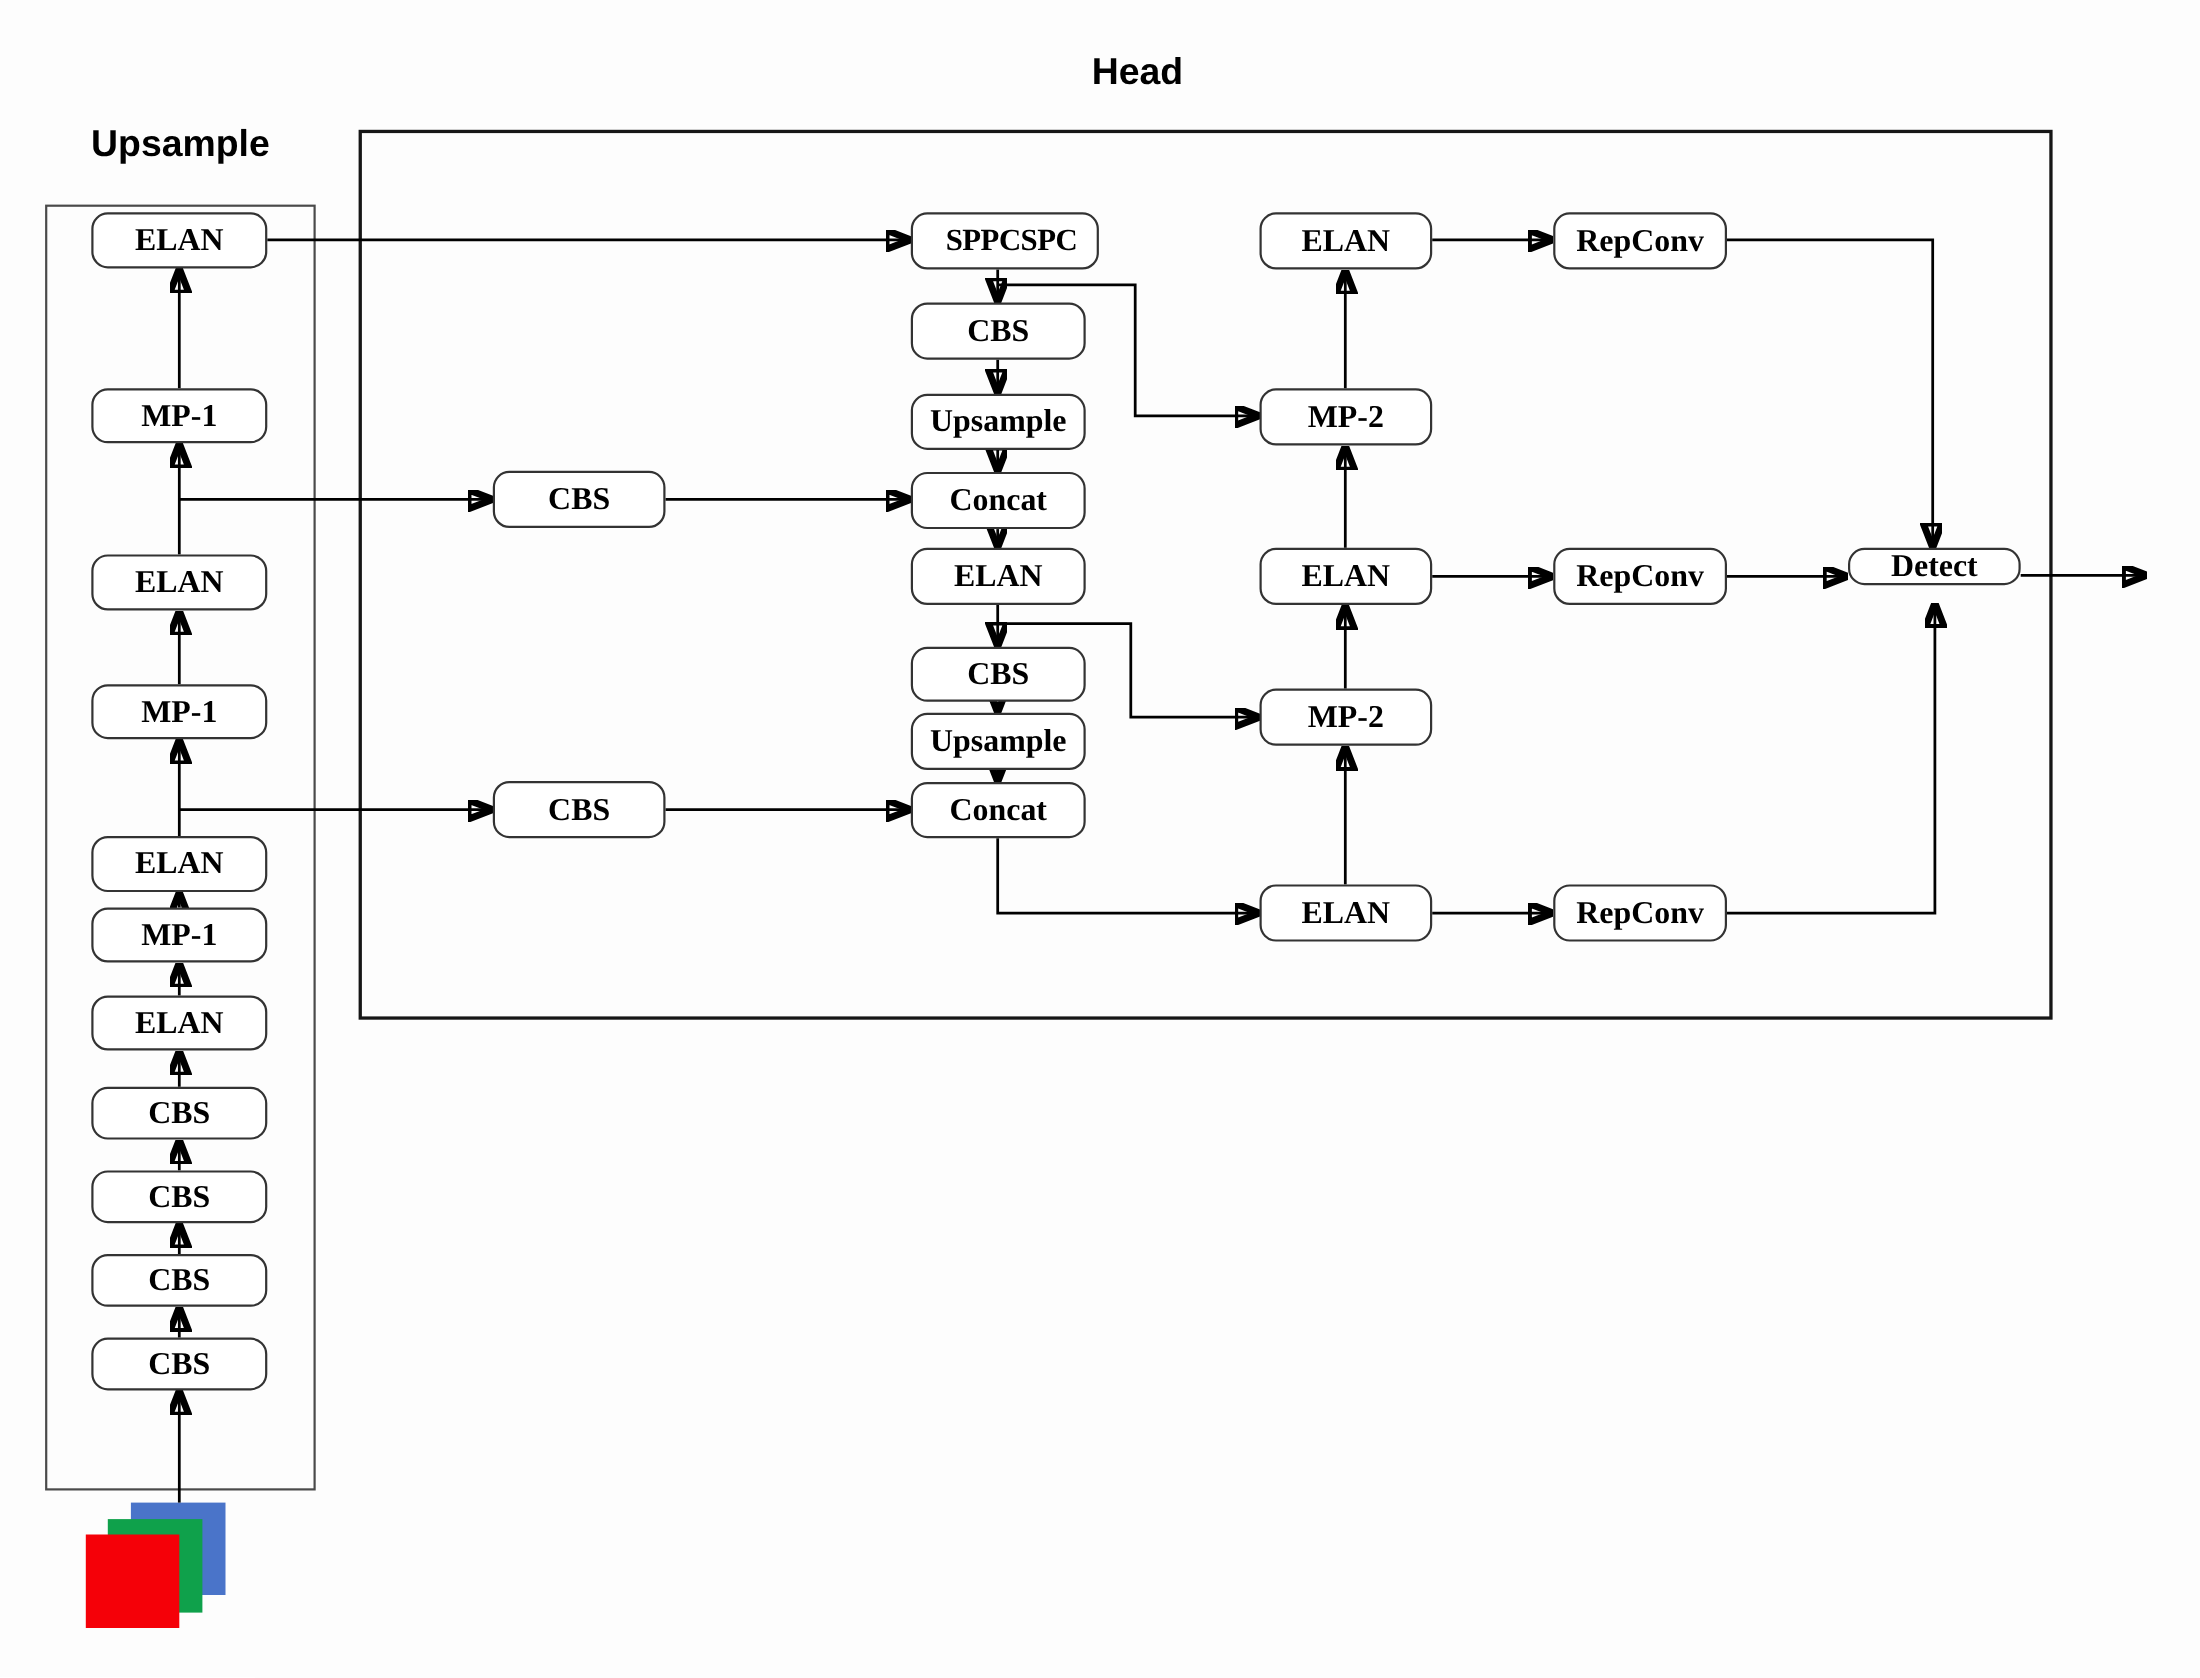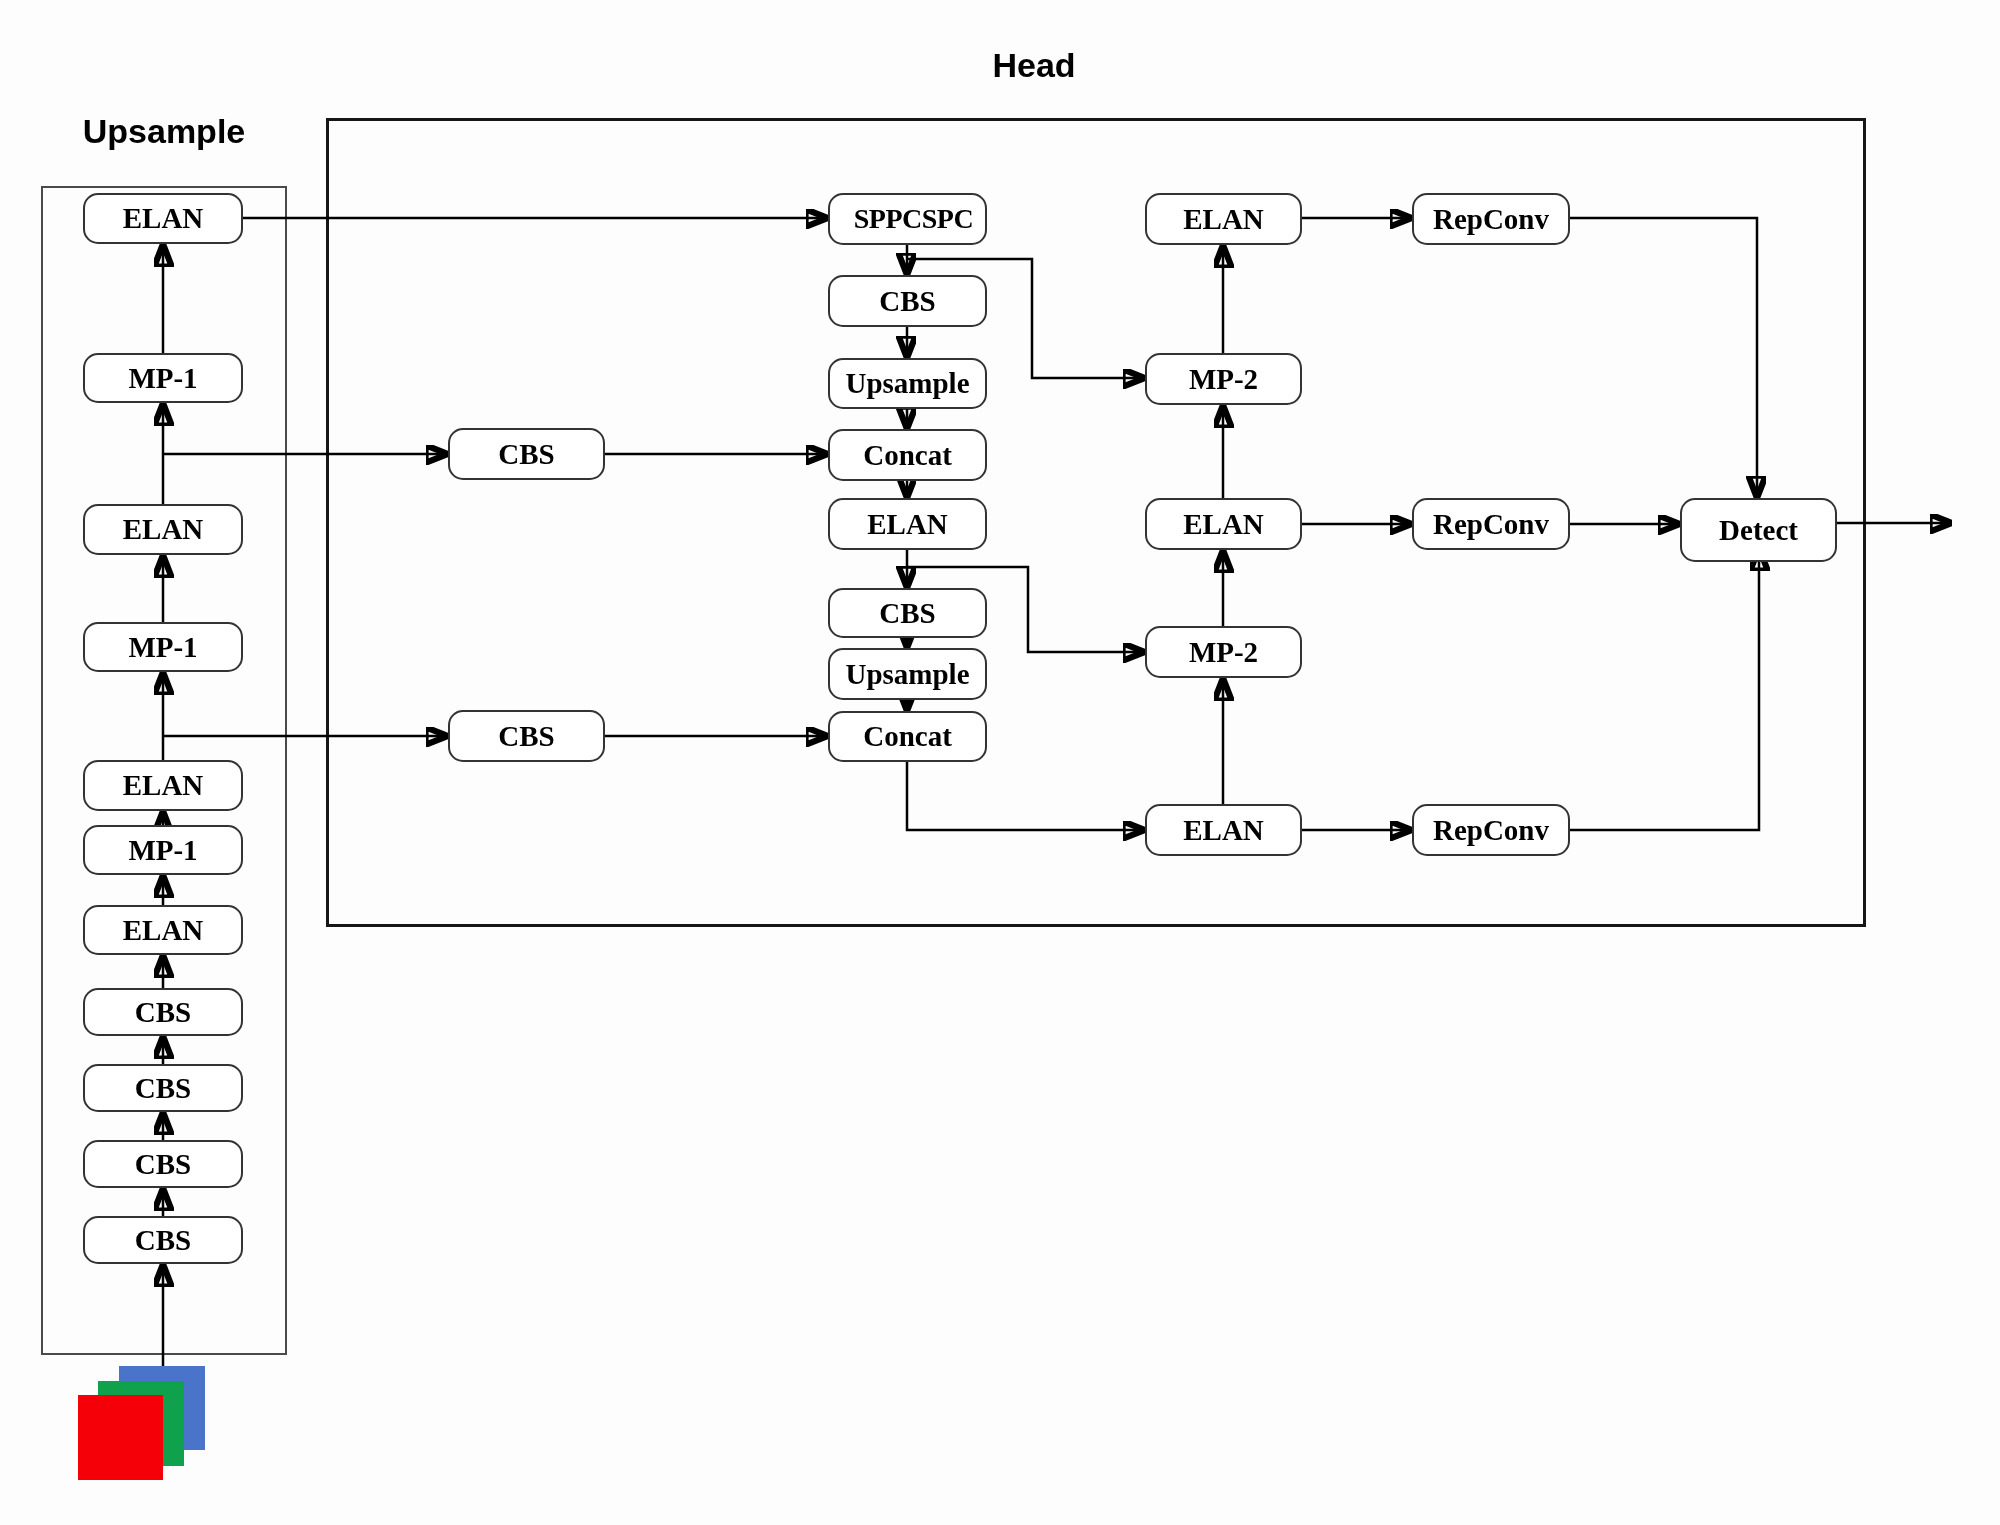--- a/index.html
+++ b/index.html
@@ -101,21 +101,21 @@
   <div class="node" style="left:83px; top:905px; width:160px; height:50px;">ELAN</div>
   <div class="node" style="left:83px; top:988px; width:160px; height:48px;">CBS</div>
   <div class="node" style="left:83px; top:1064px; width:160px; height:48px;">CBS</div>
   <div class="node" style="left:83px; top:1140px; width:160px; height:48px;">CBS</div>
   <div class="node" style="left:83px; top:1216px; width:160px; height:48px;">CBS</div>
 
   <div class="img-square" style="left: 119px; top: 1366px; width: 86px; height: 84px; z-index: 1; background: rgb(74, 116, 201);"></div>
   <div class="img-square" style="left: 98px; top: 1381px; width: 86px; height: 85px; z-index: 2; background: rgb(15, 161, 75);"></div>
   <div class="img-square" style="left: 78px; top: 1395px; width: 85px; height: 85px; z-index: 3; background: rgb(245, 0, 8);"></div>
 
-  <div class="node wide-text" style="left:828px; top:193px; width:159px; height:52px;padding-left:12px;">SPPCSPC</div>
+  <div class="node wide-text" style="left:828px; top:193px; width:171px; height:52px;padding-left:12px;">SPPCSPC</div>
   <div class="node" style="left:828px; top:275px; width:159px; height:52px;">CBS</div>
   <div class="node" style="left:828px; top:358px; width:159px; height:51px;">Upsample</div>
   <div class="node" style="left:828px; top:429px; width:159px; height:52px;">Concat</div>
   <div class="node" style="left:828px; top:498px; width:159px; height:52px;">ELAN</div>
   <div class="node" style="left:828px; top:588px; width:159px; height:50px;">CBS</div>
   <div class="node" style="left:828px; top:648px; width:159px; height:52px;">Upsample</div>
   <div class="node" style="left:828px; top:711px; width:159px; height:51px;">Concat</div>
 
   <div class="node" style="left:448px; top:428px; width:157px; height:52px;">CBS</div>
   <div class="node" style="left:448px; top:710px; width:157px; height:52px;">CBS</div>
@@ -123,15 +123,15 @@
   <div class="node" style="left:1145px; top:193px; width:157px; height:52px;">ELAN</div>
   <div class="node" style="left:1145px; top:353px; width:157px; height:52px;">MP-2</div>
   <div class="node" style="left:1145px; top:498px; width:157px; height:52px;">ELAN</div>
   <div class="node" style="left:1145px; top:626px; width:157px; height:52px;">MP-2</div>
   <div class="node" style="left:1145px; top:804px; width:157px; height:52px;">ELAN</div>
 
   <div class="node" style="left:1412px; top:193px; width:158px; height:52px;">RepConv</div>
   <div class="node" style="left:1412px; top:498px; width:158px; height:52px;">RepConv</div>
   <div class="node" style="left:1412px; top:804px; width:158px; height:52px;">RepConv</div>
 
-  <div class="node" style="left:1680px; top:498px; width:157px; height:64px;">Detect</div>
+  <div class="node" style="left:1680px; top:498px; width:157px; height:34px;">Detect</div>
 
 </div>
 
 </body></html>

